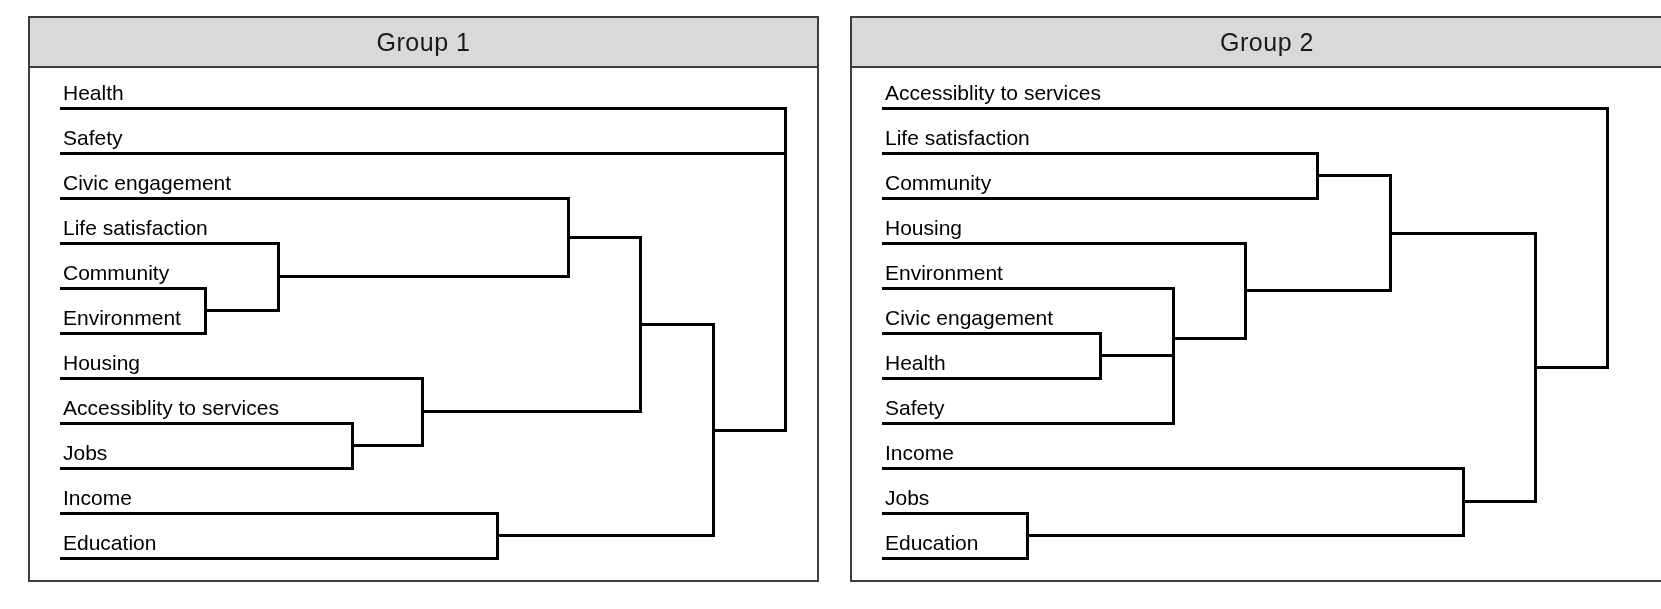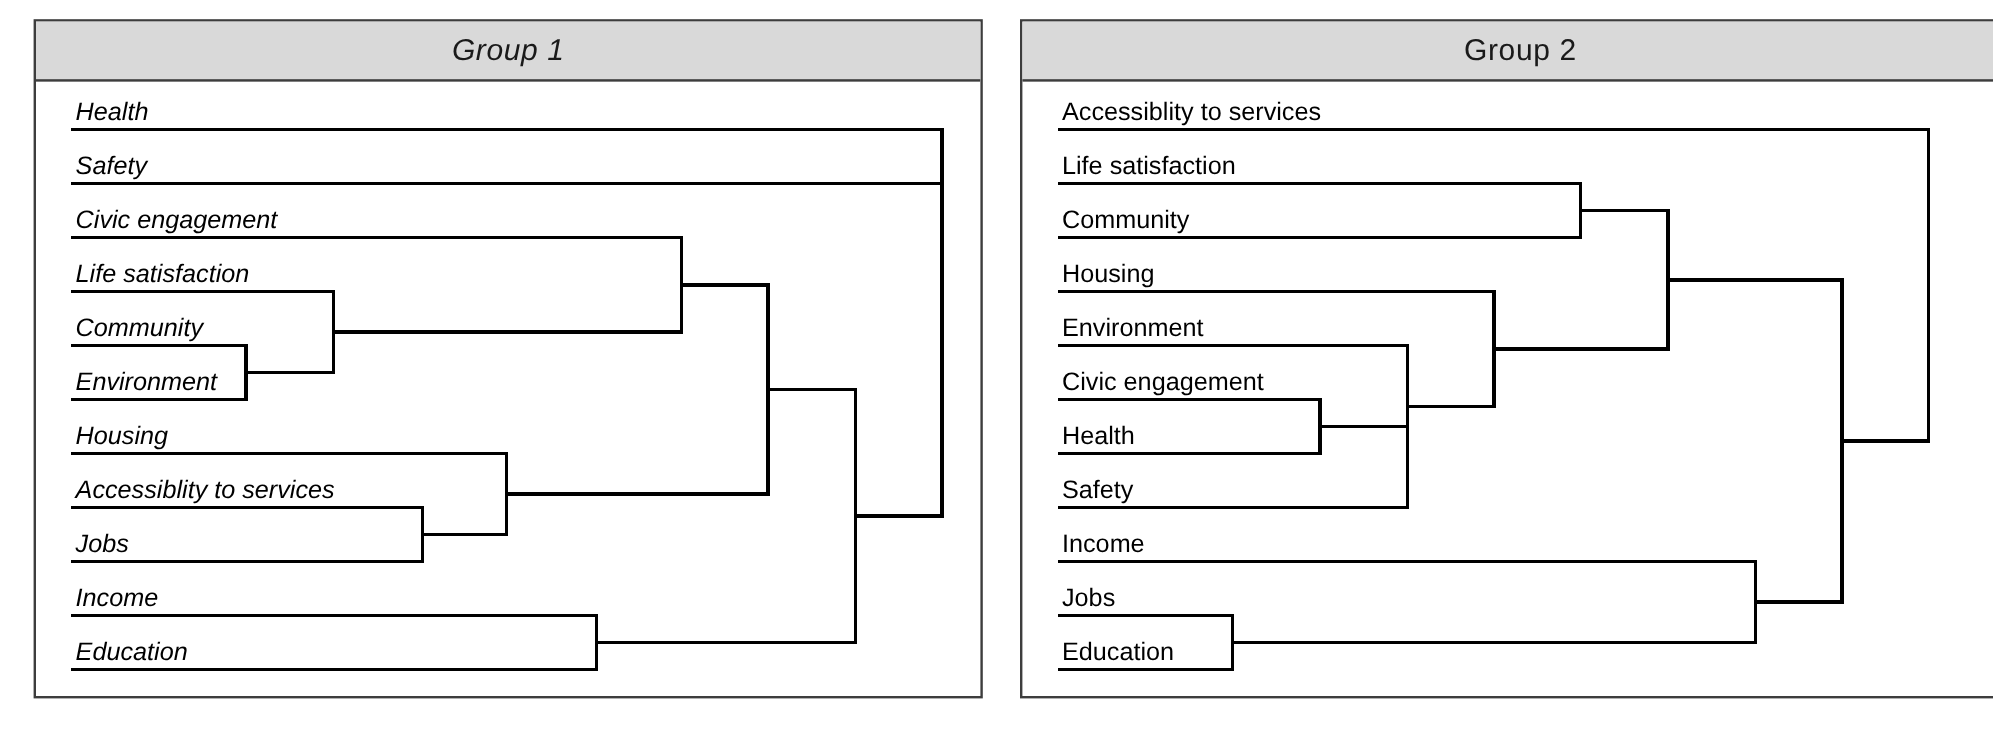--- a/index.html
+++ b/index.html
@@ -15,21 +15,21 @@
     background:var(--page-bg);
     font-family:"Liberation Sans", sans-serif;
     overflow:hidden;position:relative;
   }
   .panel{
     position:absolute;top:16px;height:566px;
     border:2px solid var(--panel-border);
     background:#ffffff;
     box-sizing:border-box;
   }
-  .panel.p1{left:28px;width:791px;font-style:italic;}
+  .panel.p1{left:28px;width:791px;}
   .panel.p2{left:850px;width:834px;}
   .panel-header{
     height:48px;
     background:var(--header-bg);
     border-bottom:2px solid var(--panel-border);
     display:flex;align-items:center;justify-content:center;
     font-size:25px;color:#1a1a1a;
     letter-spacing:0.5px;
   }
   .panel-body{position:relative;}

